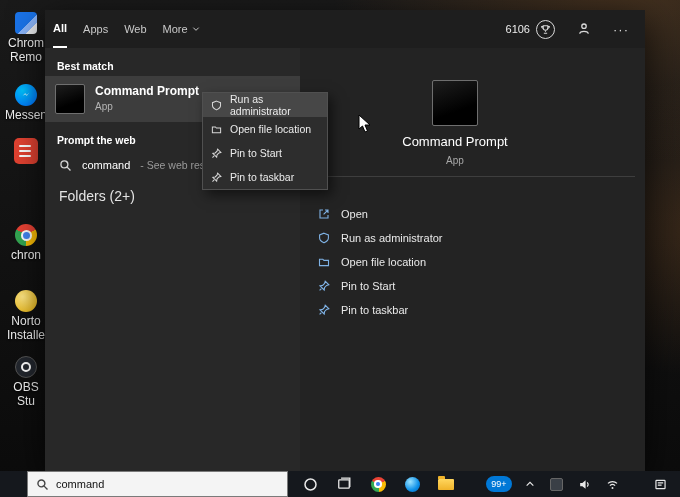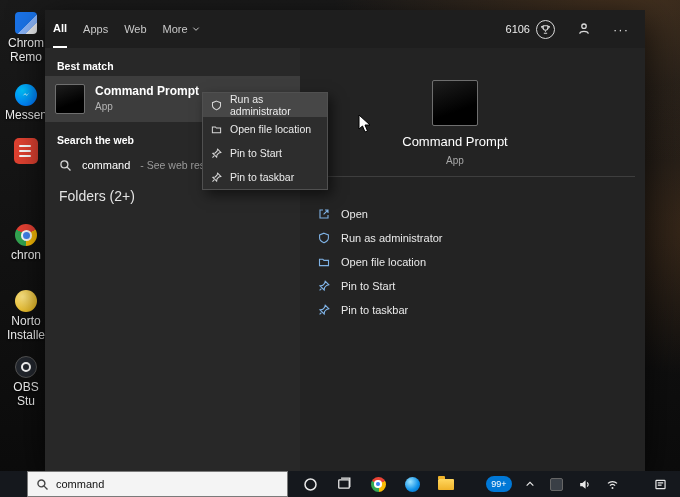--- a/index.html
+++ b/index.html
@@ -158,21 +158,21 @@
 
     <div class="lcol">
       <div class="seclabel" style="top:12px">Best match</div>
 
       <div class="bm-item">
         <div class="bm-ic cmdicon"></div>
         <div class="bm-title">Command Prompt</div>
         <div class="bm-sub">App</div>
       </div>
 
-      <div class="seclabel" style="top:86px">Search the web</div>
+      <div class="seclabel" style="top:86px">Prompt the web</div>
 
       <div class="webrow">
         <span>
           <svg width="13" height="13" viewBox="0 0 12 12" fill="none" stroke="#d6d6d6" stroke-width="1.2">
               <circle cx="5" cy="5" r="3.2"></circle>
               <path d="M7.5 7.5 L10.6 10.6"></path>
             </svg>
         </span>
         <span class="q">command</span>
         <span class="sfx">- See web results</span>

